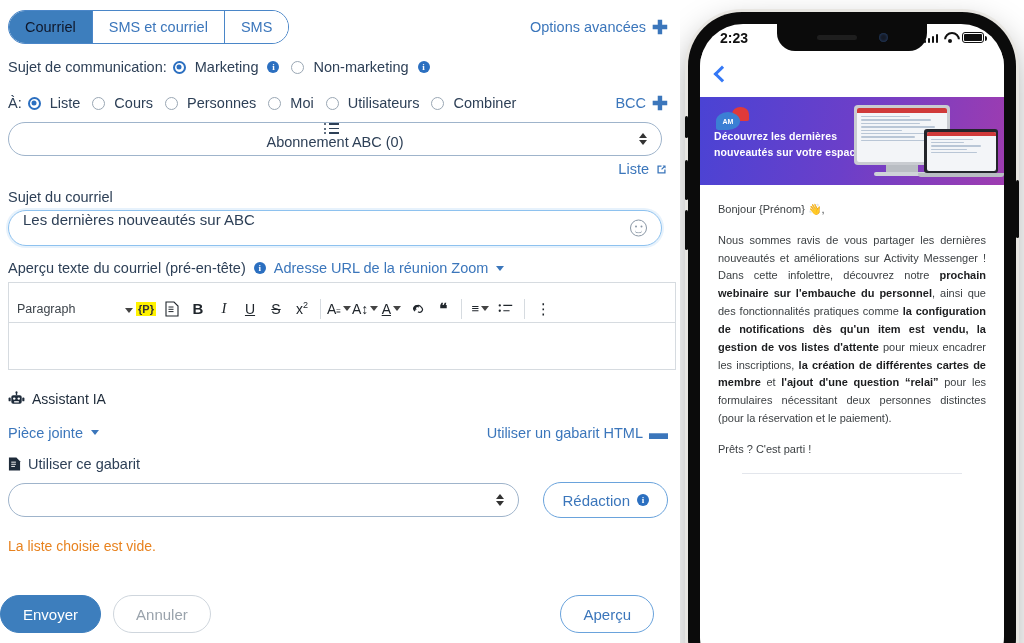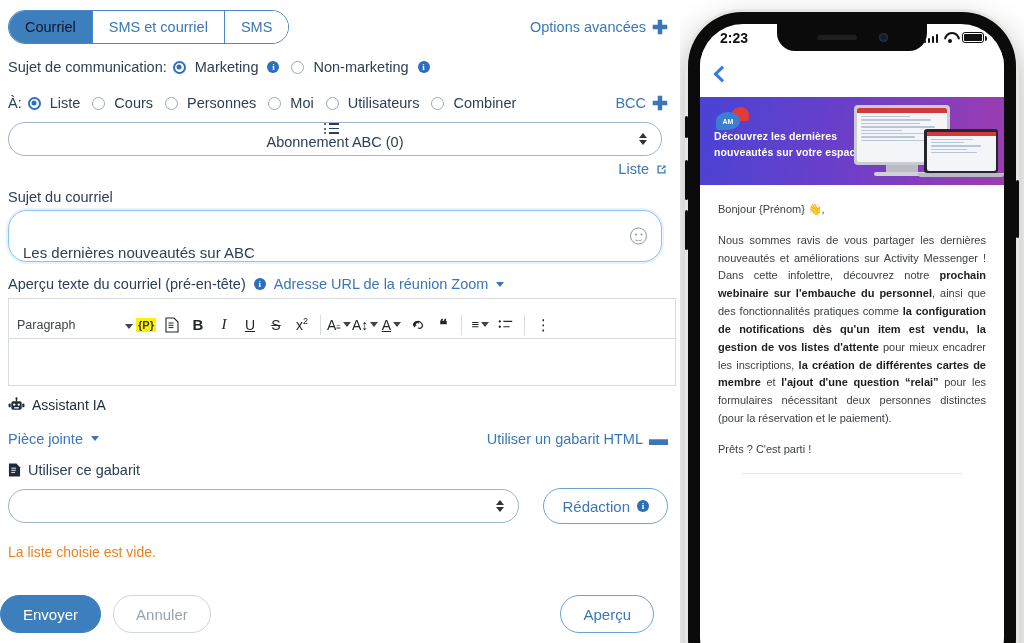--- a/index.html
+++ b/index.html
@@ -55,22 +55,22 @@
   .caret .dn { border-top:5px solid #333; }
   .list-icon { display:inline-flex; flex-direction:column; gap:2.5px; margin-right:8px; }
   .list-icon span { display:flex; align-items:center; gap:3px; }
   .list-icon b { width:2px;height:2px;background:#2e4057;border-radius:50%; display:block;}
   .list-icon u { width:10px;height:1.6px;background:#2e4057;display:block; text-decoration:none;}
 
   .right-link { display:flex; justify-content:flex-end; margin-top:5px; }
 
   .field-label { font-size:14.5px; margin-top:12px; margin-bottom:5px; }
 
-  .subject-box { width:654px; height:52px; border:1.5px solid #8ec2ef; border-radius:19px;
-        display:flex; align-items:flex-end; padding:0 14px; font-size:15px; background:#fff;
+  .subject-box { width:654px; height:36px; border:1.5px solid #8ec2ef; border-radius:19px;
+        display:flex; align-items:flex-start; padding:0 14px; font-size:15px; background:#fff;
         box-shadow:0 0 0 2px rgba(160,205,245,.25); position:relative; }
   .smiley { position:absolute; right:14px; top:50%; transform:translateY(-50%);
             width:17px;height:17px;border:1.4px solid #8a97a5;border-radius:50%; }
   .smiley::before{content:"";position:absolute;left:3.5px;top:4.5px;width:2px;height:2px;
             background:#8a97a5;border-radius:50%;box-shadow:5.5px 0 0 #8a97a5;}
   .smiley::after{content:"";position:absolute;left:4px;top:9px;width:7px;height:3px;
             border-bottom:1.4px solid #8a97a5;border-radius:0 0 6px 6px;}
 
   .preheader-row { display:flex; align-items:center; gap:8px; font-size:14.5px; margin-top:14px; margin-bottom:6px;}
   .caret-dn-sm { width:0;height:0;border-left:4px solid transparent;border-right:4px solid transparent;
@@ -83,21 +83,21 @@
   .tb-para { display:flex; align-items:center; width:116px; font-size:12.5px; color:#3c434a; }
   .tb-para .cv { margin-left:auto; }
   .chev { width:0;height:0;border-left:4px solid transparent;border-right:4px solid transparent;
           border-top:5px solid #444; display:inline-block;}
   .tb-btn { display:flex; align-items:center; justify-content:center; min-width:26px; height:26px;
             cursor:pointer; font-size:14px; color:#20262c; gap:2px;}
   .tb-sep { width:1px; height:20px; background:#d6dbe0; margin:0 5px; }
   .ph-tag { background:#fff200; font-size:11px; padding:1px 2px; color:#333; font-weight:600;}
   .ed-body { height:46px; }
 
-  .assistant-row { display:flex; align-items:center; gap:7px; font-size:14px; margin-top:11px; color:#1e2b3a;}
+  .assistant-row { display:flex; align-items:center; gap:7px; font-size:14px; margin-top:21px; color:#1e2b3a;}
 
   .attach-row { display:flex; align-items:center; justify-content:space-between; margin-top:16px; }
 
   .gabarit-row { display:flex; align-items:center; gap:7px; font-size:14.5px; margin-top:14px; }
 
   .tmpl-row { display:flex; align-items:center; gap:24px; margin-top:10px; }
   .select-box.tmpl { width:512px; }
   .pill-btn { height:36px; border:1.5px solid #6aa3dc; border-radius:19px; background:#fff;
               display:flex; align-items:center; gap:7px; padding:0 18px; color:#3b76bb;
               font-size:15px; cursor:pointer; }

